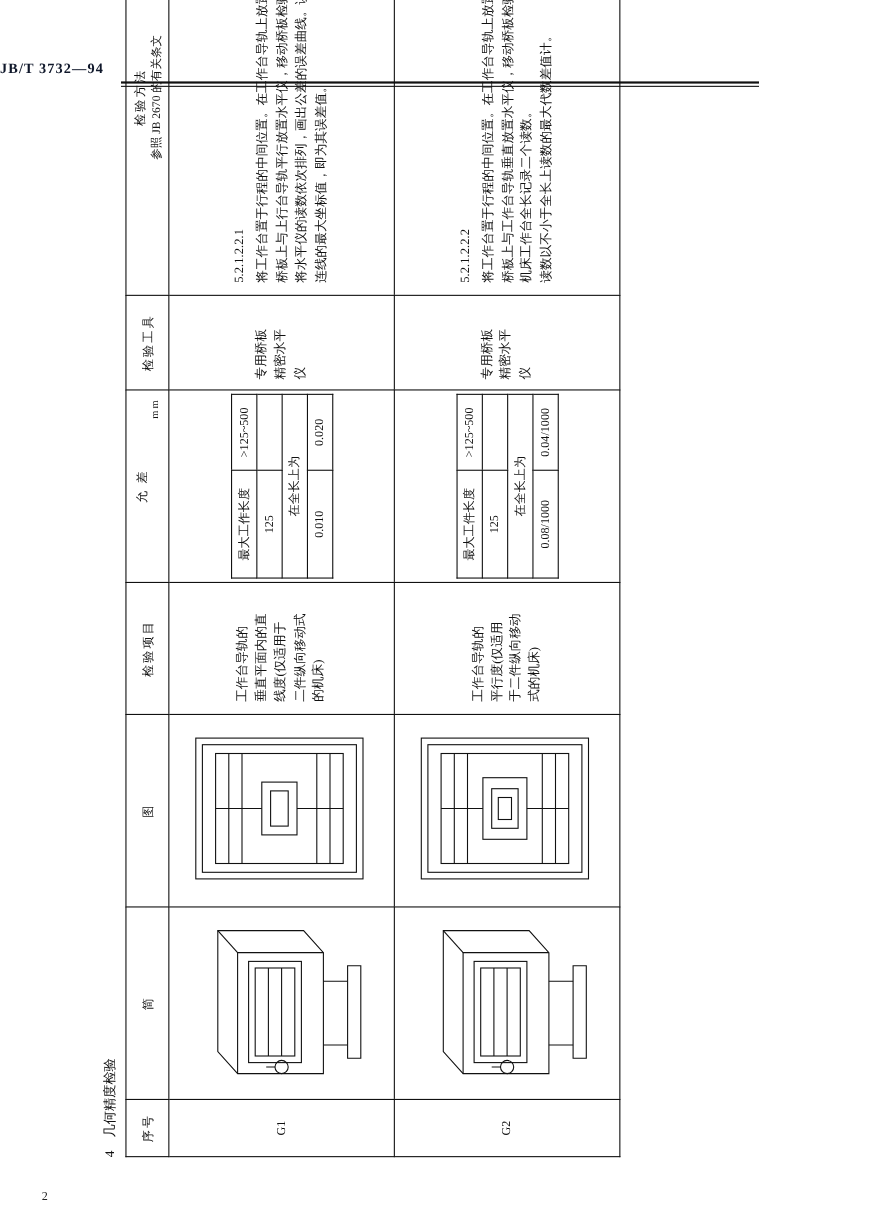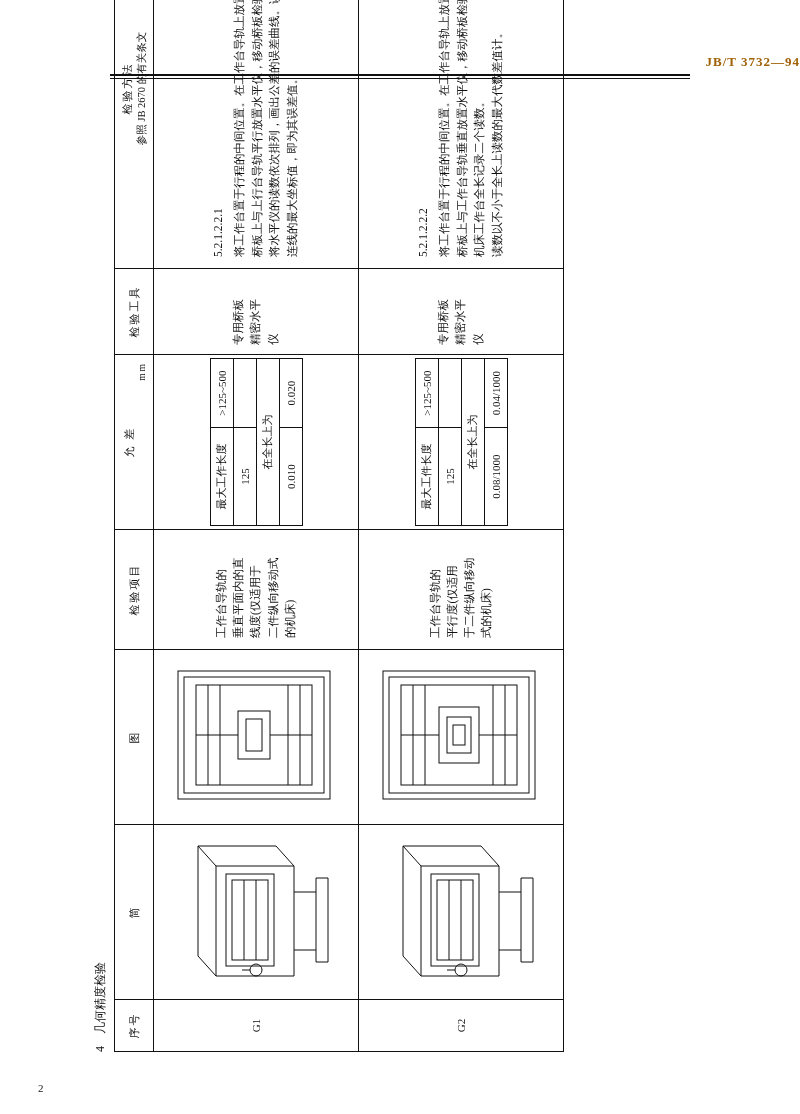--- a/index.html
+++ b/index.html
@@ -16,26 +16,26 @@
     height: 1114px;
     background: #ffffff;
     overflow: hidden;
   }
   
   .doc-header {
     position: absolute;
     left: 0;
     top: 54px;
     width: 800px;
-    text-align: right;
+    text-align: left;
     font-family: "Liberation Serif", serif;
     font-size: 13px;
     font-weight: bold;
     letter-spacing: 1px;
-    color: #a16207;
+    color: #0f172a;
   }
   .header-rule {
     position: absolute;
     left: 110px;
     top: 74px;
     width: 580px;
     height: 2px;
     background: #111;
   }
   .header-rule-thin {

